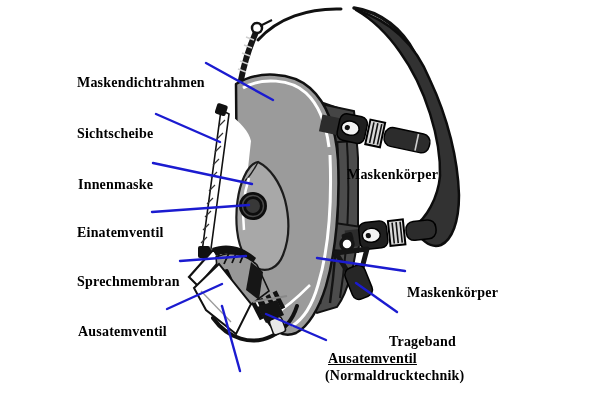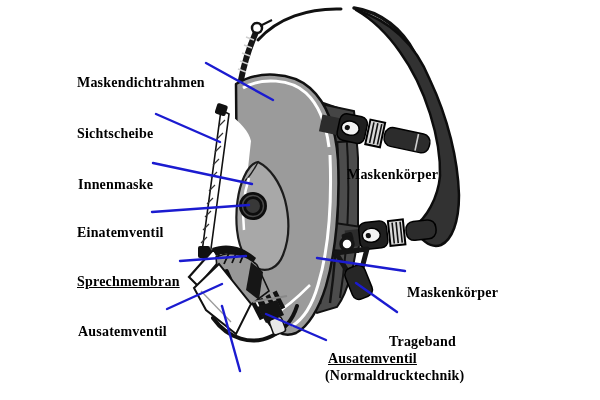--- a/index.html
+++ b/index.html
@@ -173,20 +173,20 @@
     <line x1="326" y1="340" x2="266" y2="314"></line>
     <line x1="397" y1="312" x2="356" y2="283"></line>
     <line x1="405" y1="271" x2="317" y2="258"></line>
   </g>
 </svg>
 
   <div class="lbl" style="left:77px;top:55px;">Maskendichtrahmen</div>
   <div class="lbl" style="left:77px;top:106px;">Sichtscheibe</div>
   <div class="lbl" style="left:78px;top:157px;text-align:center;">Innenmaske</div>
   <div class="lbl" style="left:77px;top:205px;">Einatemventil</div>
-  <div class="lbl" style="left:77px;top:254px;text-decoration:underline;">Sprechmembran</div>
+  <div class="lbl" style="left:77px;top:254px;">Sprechmembran</div>
   <div class="lbl" style="left:78px;top:304px;">Ausatemventil</div>
   <div class="lbl" style="left:347px;top:147px;">Maskenkörper</div>
   <div class="lbl" style="left:407px;top:265px;">Maskenkörper</div>
   <div class="lbl" style="left:389px;top:314px;">Trageband</div>
   <div class="lbl" style="left:328px;top:331px;text-decoration:underline;">Ausatemventil</div>
   <div class="lbl" style="left:325px;top:348px;">(Normaldrucktechnik)</div>
 </div>
 
 </body></html>

